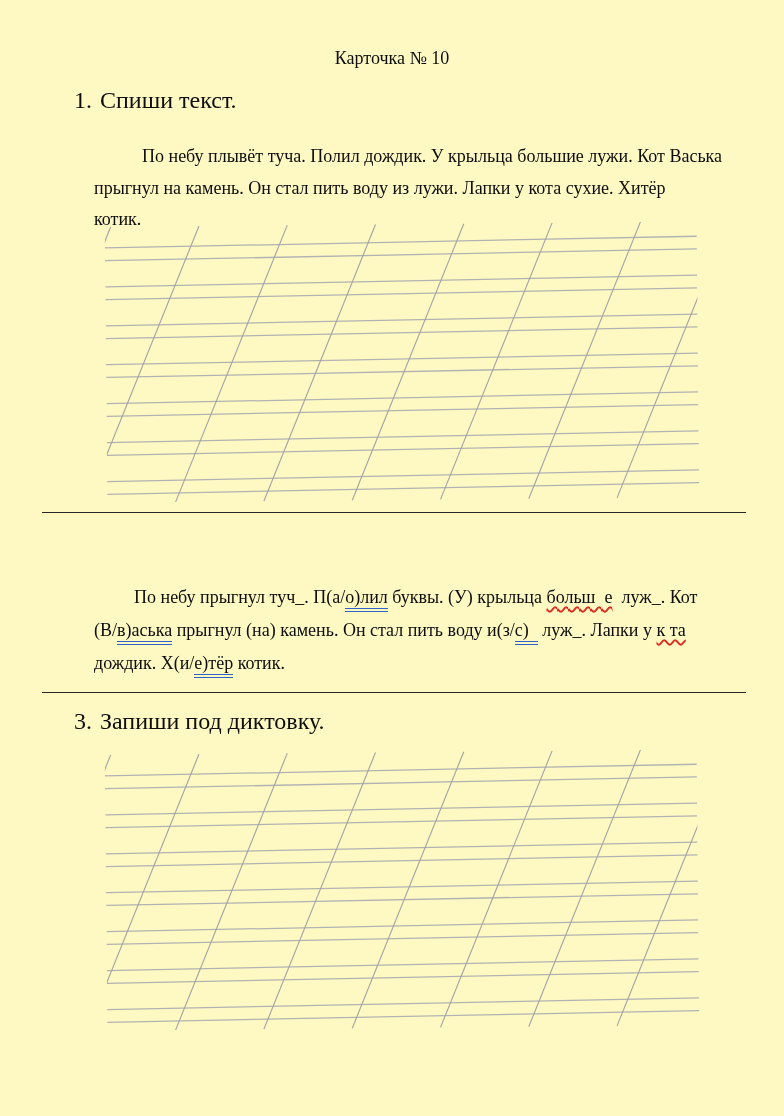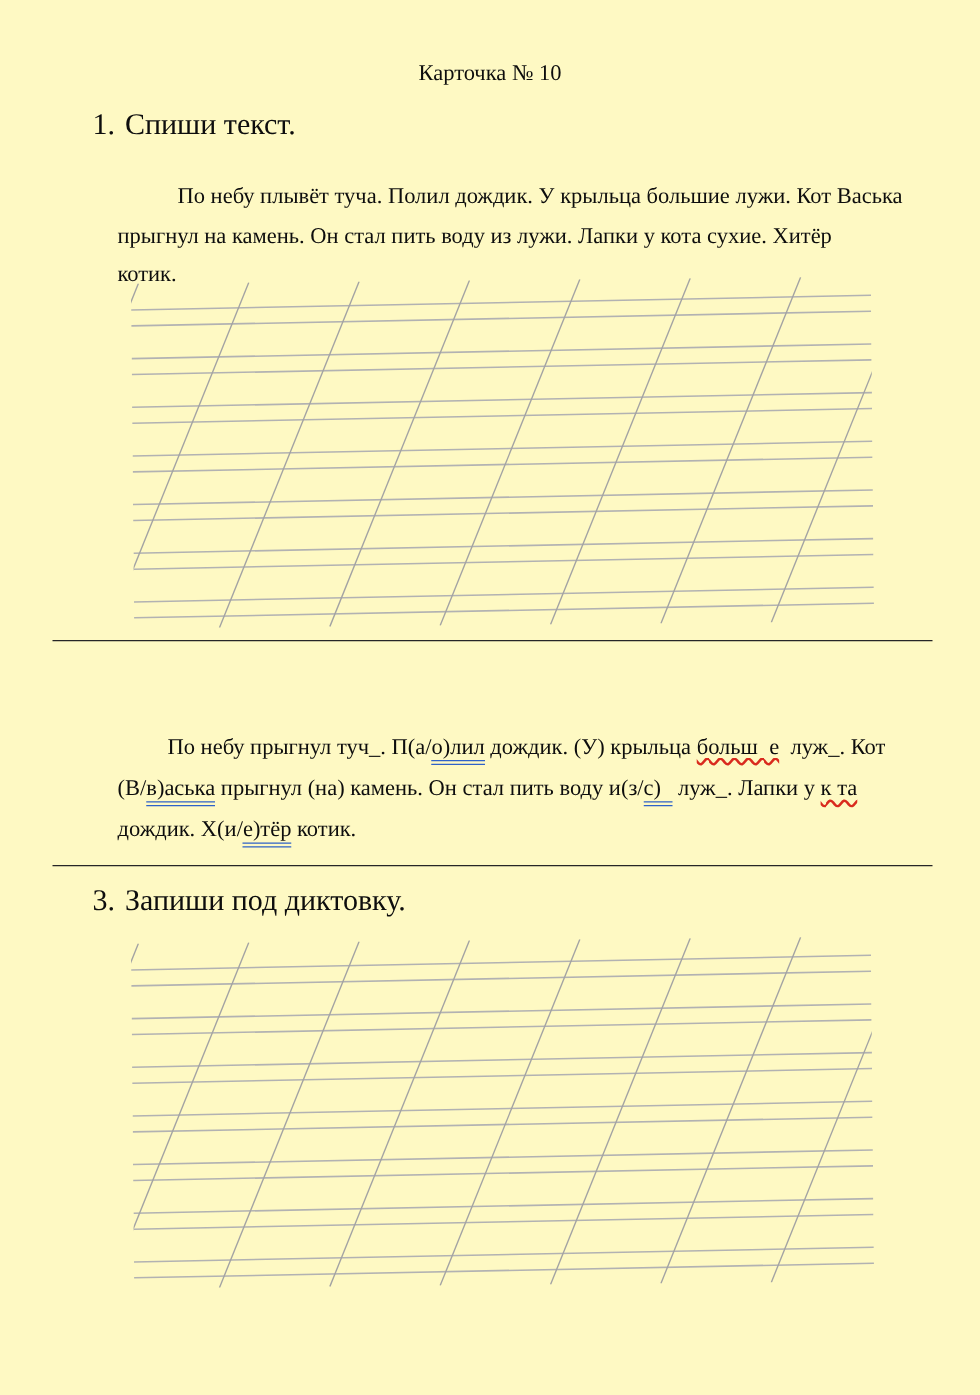--- a/index.html
+++ b/index.html
@@ -70,21 +70,21 @@
       <line x1="446" y1="0" x2="332" y2="275" class="d"></line>
       <line x1="534" y1="0" x2="420" y2="275" class="d"></line>
       <line x1="622" y1="0" x2="508" y2="275" class="d"></line>
       <line x1="710" y1="0" x2="596" y2="275" class="d"></line>
     </svg>
 
   <div class="divider" style="top:512px;"></div>
 
 
   <div class="para" style="top:581px; width:690px;">
-      <div class="pline indent"><span>По небу прыгнул туч_. П(а/</span><span class="u-ins">о)лил</span><span> дождик. (У) крыльца </span><span class="u-err">больш&nbsp;&nbsp;е</span><span>&nbsp;&nbsp;луж_. Кот</span></div>
+      <div class="pline indent"><span>По небу прыгнул туч_. П(а/</span><span class="u-ins">о)лил</span><span> буквы. (У) крыльца </span><span class="u-err">больш&nbsp;&nbsp;е</span><span>&nbsp;&nbsp;луж_. Кот</span></div>
       <div class="pline"><span>(В/</span><span class="u-ins">в)аська</span><span> прыгнул (на) камень. Он стал пить воду и(з/</span><span class="u-ins">с)&nbsp;&nbsp;</span><span>&nbsp;луж_. Лапки у </span><span class="u-err">к&nbsp;та</span></div>
       <div class="pline"><span>дождик. Х(и/</span><span class="u-ins">е)тёр</span><span> котик.</span></div>
     </div>
 
   <div class="divider" style="top:692px;"></div>
 
   <div class="task-header" style="top:708px;">
     <span class="num">3.</span><span>Запиши под диктовку.</span>
   </div>
 

